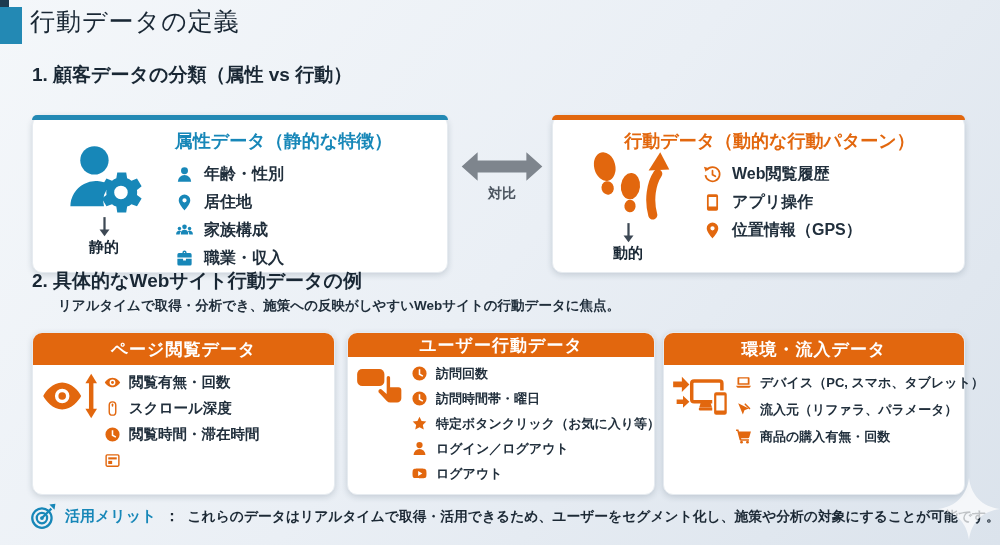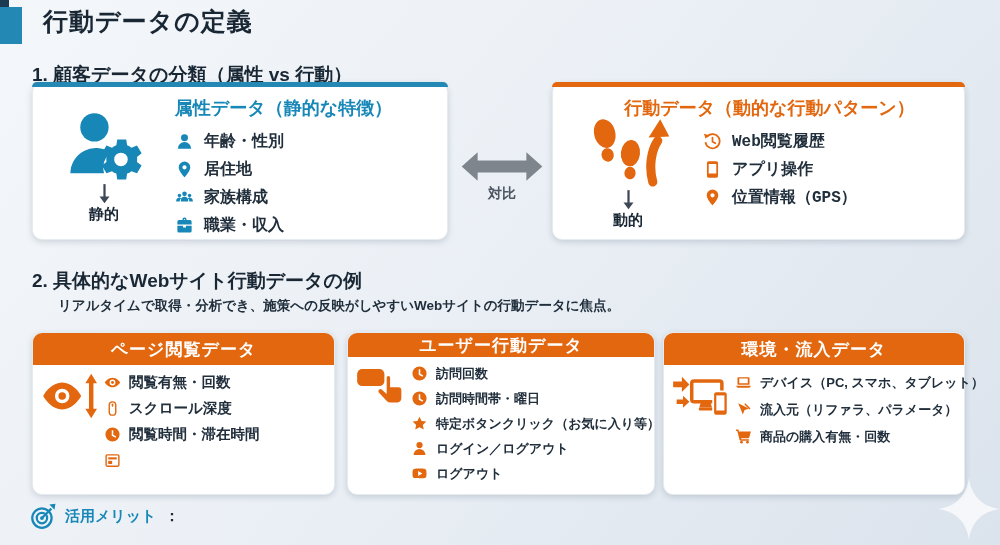--- a/index.html
+++ b/index.html
@@ -4,26 +4,26 @@
 <style>
   html,body{margin:0;padding:0;background:#cfd8e0;}
   .slide{position:relative;width:1000px;height:545px;overflow:hidden;
     background:linear-gradient(130deg,#f4f7fa 0%,#eaeff5 50%,#dbe3ec 100%);
     font-family:"Liberation Sans","DejaVu Sans",sans-serif;}
   svg{fill:currentColor;display:block;}
   .sprite{position:absolute;width:0;height:0;overflow:hidden;}
 
   .accent-navy{position:absolute;left:0;top:0;width:9px;height:11px;background:#1d3b50;}
   .accent-teal{position:absolute;left:0;top:7px;width:22px;height:37px;background:#2389b4;}
-  .page-title{position:absolute;left:43px;top:5px;margin:0;font-size:25px;font-weight:700;color:#192734;letter-spacing:1px;}
+  .page-title{position:absolute;left:30px;top:5px;margin:0;font-size:25px;font-weight:400;color:#192734;letter-spacing:1px;}
 
   .s1-heading{position:absolute;left:32px;top:62px;margin:0;font-size:19px;font-weight:700;color:#192734;}
 
-  .card{position:absolute;top:82px;height:158px;background:#fff;border-radius:10px;
-    box-shadow:0 2px 6px rgba(35,55,75,.18);border:1px solid #e6ebf0;box-sizing:border-box;font-family:Liberation Mono, monospace;}
+  .card{position:absolute;top:115px;height:158px;background:#fff;border-radius:10px;
+    box-shadow:0 2px 6px rgba(35,55,75,.18);border:1px solid #e6ebf0;box-sizing:border-box;}
   .card::before{content:"";position:absolute;left:-1px;right:-1px;top:-1px;height:5px;border-radius:10px 10px 0 0;}
   .card-attr{left:32px;width:416px;}
   .card-attr::before{background:#2389b4;}
   .card-beh{left:552px;width:413px;}
   .card-beh::before{background:#e2670e;}
   .card-title{margin:13px 8px 0 0;text-align:center;font-size:18px;font-weight:700;white-space:nowrap;}
   .card-attr .card-title{padding-left:95px;}
   .card-beh .card-title{padding-left:30px;}
   .card-title.blue{color:#1787b8;}
   .card-title.orange{color:#e2670e;}
@@ -396,18 +396,19 @@
       </ul>
     </div>
   </section>
 
   <footer class="note">
     <svg class="target-ic">
         <use href="#i-target"></use>
       </svg>
     <span class="note-label">活用メリット</span>
       <span class="note-sep">：</span>
+    <span class="note-text">これらのデータはリアルタイムで取得・活用できるため、ユーザーをセグメント化し、施策や分析の対象にすることが可能です。</span>
   </footer>
 
   <svg class="sparkle">
       <use href="#i-sparkle"></use>
     </svg>
 </div>
 
 </body></html>

